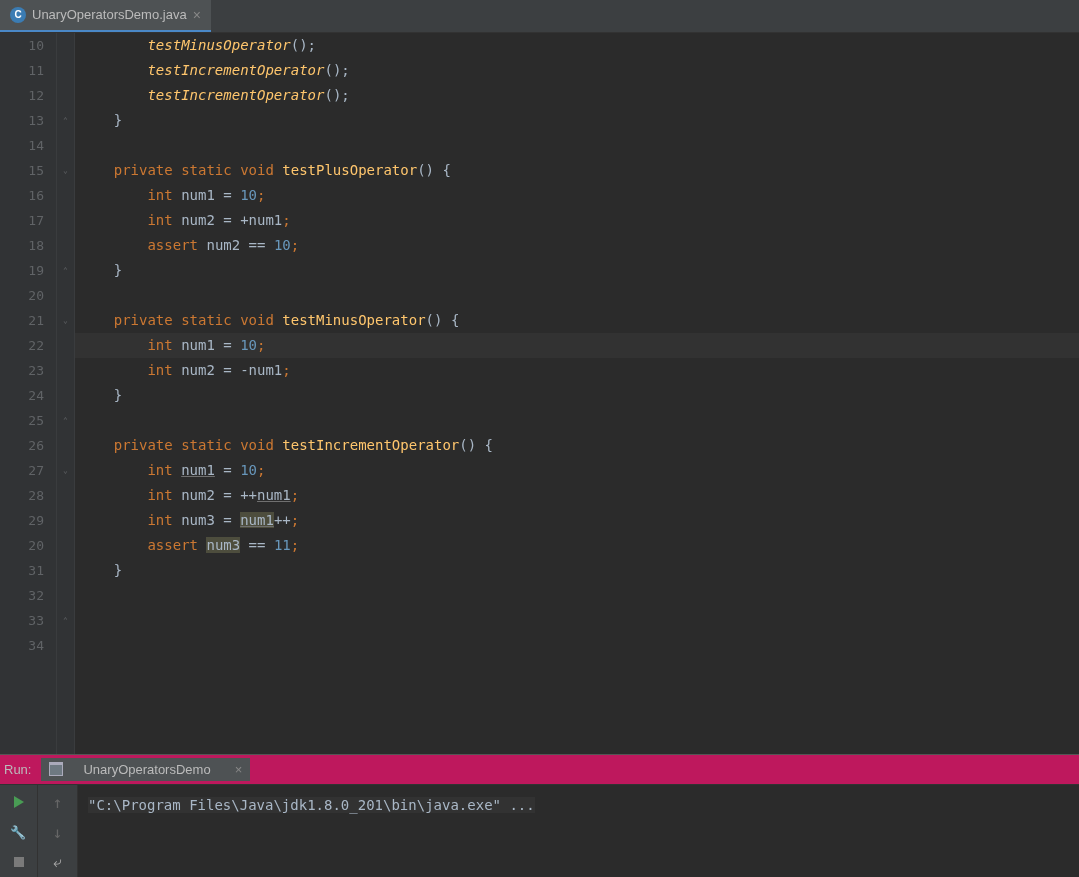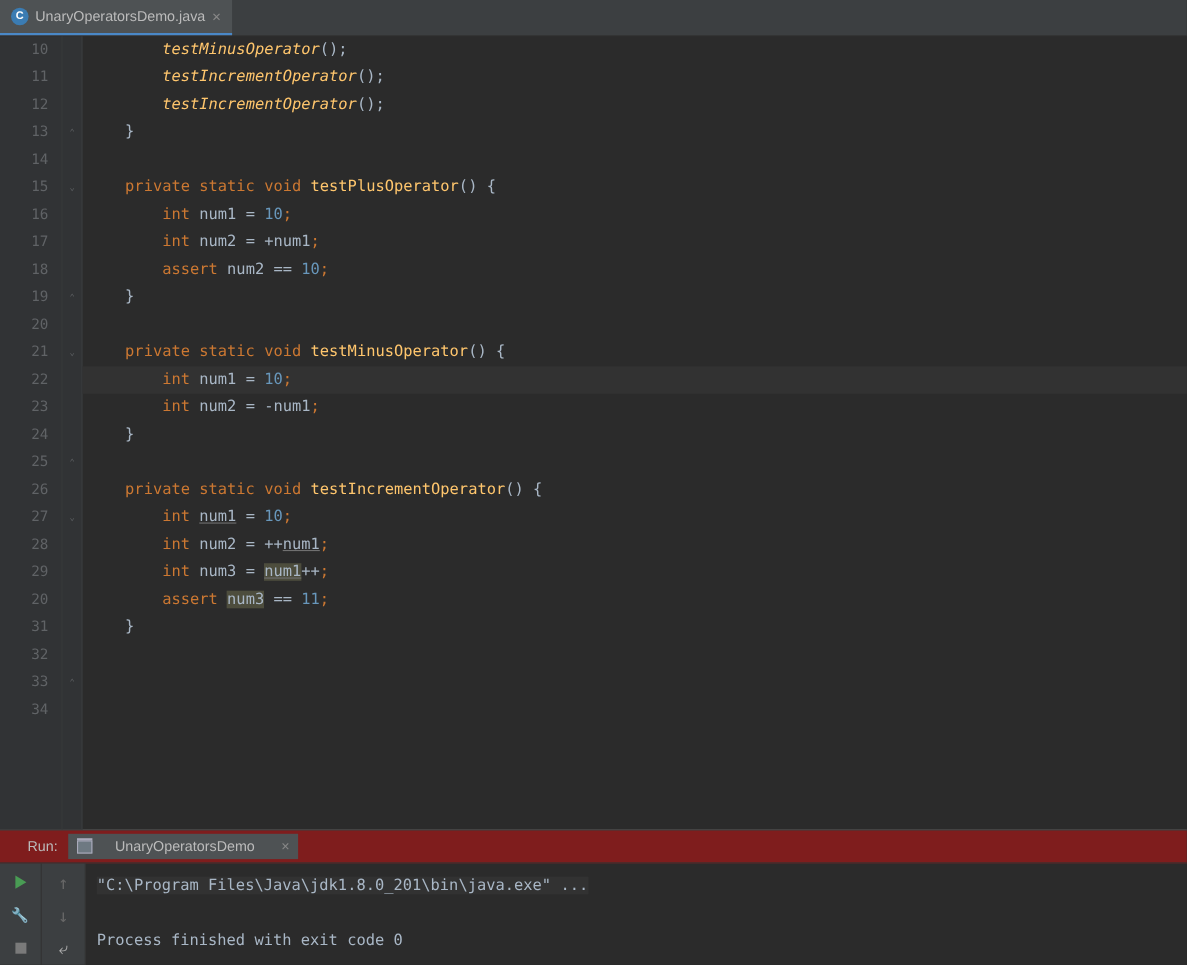--- a/index.html
+++ b/index.html
@@ -17,21 +17,21 @@
 .code-line { height:25px; line-height:25px; padding-left:5px; white-space:pre; font-family:Consolas,monospace; font-size:14px; }
 .code-line.current { background:#323232; }
 .kw { color:#cc7832; }
 .mtd { color:#ffc66d; font-style:italic; }
 .num { color:#6897bb; }
 .txt { color:#a9b7c6; }
 .sc { color:#cc7832; }
 .hl { background:#4d4d3d; }
 .ul { text-decoration-line:underline; text-decoration-color:#707070; text-decoration-style:solid; }
 .run-panel { height:212px; background:#2b2b2b; border-top:1px solid #555; display:flex; flex-direction:column; }
-.run-header { height:30px; background:#7f1d1d; display:flex; align-items:center; padding-left:25px; gap:10px; font-family:Segoe UI,Arial,sans-serif; font-size:13px; border-bottom:1px solid #323232; }
+.run-header { height:30px; background:#be185d; display:flex; align-items:center; padding-left:4px; gap:10px; font-family:Segoe UI,Arial,sans-serif; font-size:13px; border-bottom:1px solid #323232; }
 .run-header-tab { display:flex; align-items:center; gap:20px; padding:4px 8px; background:#4e5254; }
 .run-header-tab .app-icon { width:14px; height:12px; background:#6e7982; border:1px solid #aab; display:inline-block; position:relative; }
 .run-header-tab .app-icon::before { content:""; position:absolute; top:-3px; left:-1px; width:14px; height:2px; background:#aab; }
 .run-body { flex:1; display:flex; }
 .run-side { width:38px; background:#3c3f41; display:flex; flex-direction:column; align-items:center; padding-top:6px; gap:8px; border-right:1px solid #323232; }
 .run-side2 { width:40px; background:#3c3f41; display:flex; flex-direction:column; align-items:center; padding-top:6px; gap:8px; border-right:1px solid #323232; }
 .run-console { flex:1; padding:8px 10px; font-family:Consolas,monospace; font-size:14px; line-height:25px; }
 .cmd { background:#323232; }
 .run-icon-btn { width:22px; height:22px; display:flex; align-items:center; justify-content:center; color:#8a8a8a; font-size:14px; cursor:pointer; }
 .play-tri { width:0; height:0; border-left:10px solid #499c54; border-top:6px solid transparent; border-bottom:6px solid transparent; }
@@ -160,16 +160,15 @@
     <div class="run-side2">
       <div class="run-icon-btn arrow-up">↑</div>
       <div class="run-icon-btn arrow-down">↓</div>
       <div class="run-icon-btn soft-wrap">⤶</div>
       <div class="run-icon-btn scroll-icon">⤓</div>
       <div class="run-icon-btn print-icon">🖶</div>
     </div>
     <div class="run-console">
       <div><span class="cmd">"C:\Program Files\Java\jdk1.8.0_201\bin\java.exe" ...</span></div>
       <div>&nbsp;</div>
-      <div>Process finished with exit code 0</div>
     </div>
   </div>
 </div>
 
 </body></html>

